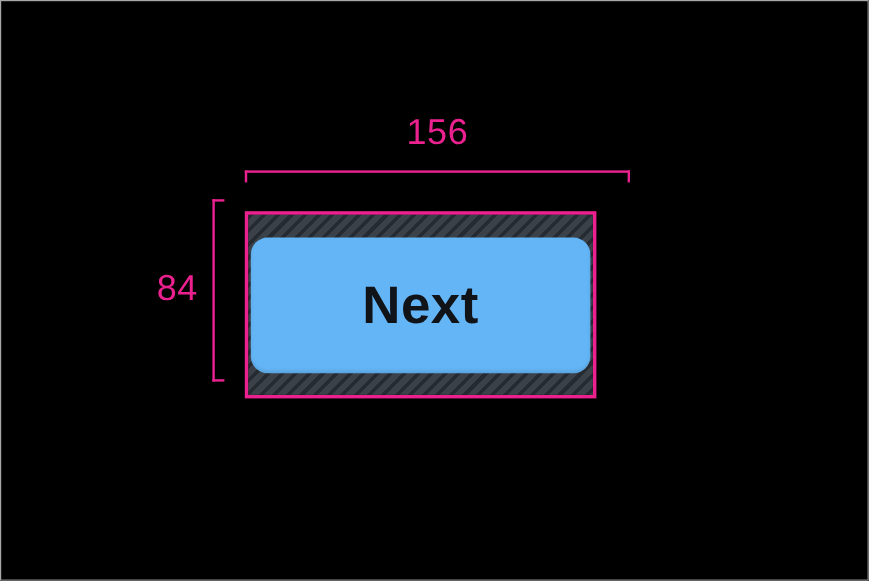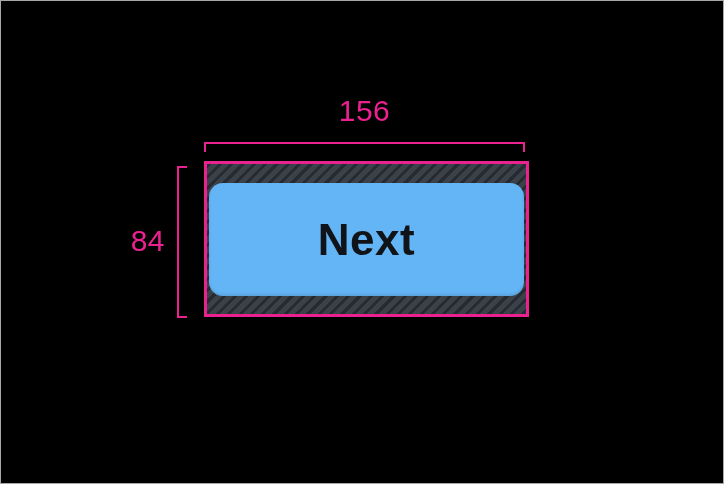--- a/index.html
+++ b/index.html
@@ -65,22 +65,22 @@
     width: 10px;
     height: 152px;
     border-left: 2px solid var(--measure-pink);
     border-top: 2px solid var(--measure-pink);
     border-bottom: 2px solid var(--measure-pink);
   }
   
   .widget-box {
     position: absolute;
     left: 203px;
-    top: 160px;
-    width: 325px;
+    top: 175px;
+    width: 293px;
     height: 156px;
     border: 3px solid var(--measure-pink);
   }
   .padding-hatch {
     position: absolute;
     inset: 0;
     background: repeating-linear-gradient(
       135deg,
       var(--padding-stripe) 0 3px,
       var(--padding-fill) 3px 8px

